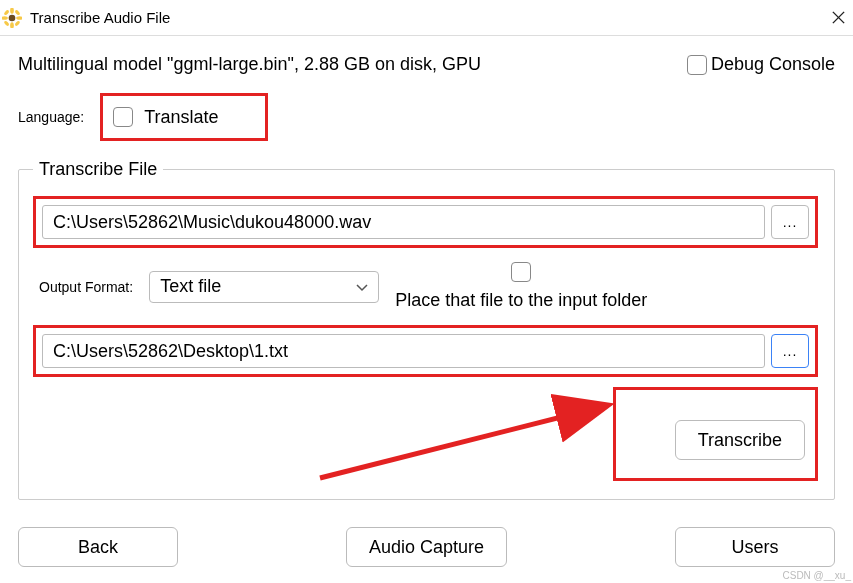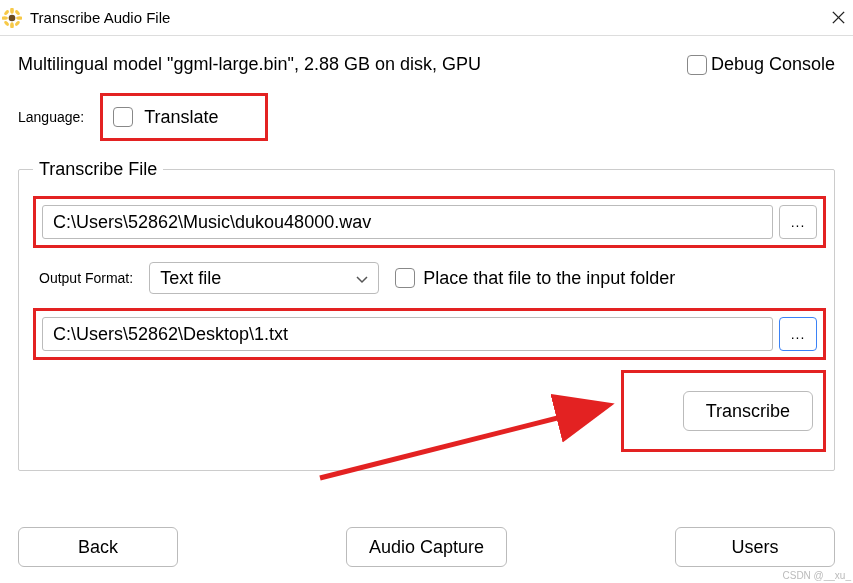--- a/index.html
+++ b/index.html
@@ -63,21 +63,21 @@
     .chevron svg { width:12px; height:8px; stroke:#555; fill:none; stroke-width:1.5;}
     .translate-box {
       display:flex; align-items:center; gap:11px;
       border:3px solid #e32222;
       padding:8px 46px 8px 10px;
       height:48px;
     }
     fieldset.transcribe-file {
       border:1px solid #ccc;
       border-radius:2px;
-      padding: 16px 8px 18px 14px;
+      padding: 16px 16px 18px 14px;
       margin-top:2px;
     }
     fieldset.transcribe-file legend {
       padding:0 6px; font-size:18px;
     }
     .path-row {
       border:3px solid #e32222;
       display:flex; align-items:center;
       padding:6px;
       gap:6px;
@@ -100,38 +100,38 @@
       font-size:14px; letter-spacing:1px;
       cursor:pointer;
     }
     .browse-focused { border:1.5px solid #3b82f6; }
     .mid-row {
       display:flex; align-items:center; gap:16px;
       margin:14px 0;
       padding-left:6px;
     }
     .format-select { min-width:230px; }
-    .place-wrap { display:flex; align-items:center; gap:8px; font-size:18px;}
+    .place-wrap { display:flex; align-items:center; gap:8px; font-size:18px;flex-direction:column;}
     .transcribe-box {
       border:3px solid #e32222;
       display:flex; justify-content:flex-end; align-items:center;
       padding:18px 10px;
       margin-top:10px;
       margin-left:auto;
       width:205px;
     }
     .btn {
       border:1px solid #bbb; border-radius:6px;
       background:#fff;
       height:40px; padding:0 22px;
       font-size:18px;
       display:flex; align-items:center; justify-content:center;
       cursor:pointer;
     }
-    .transcribe-btn { min-width: 130px; }
+    .transcribe-btn { min-width: 130px; margin-top: 12px; }
     .footer {
       position:absolute;
       left:18px; right:18px; bottom:16px;
       display:flex; justify-content:space-between; align-items:center;
     }
     .footer .btn { min-width:160px; }
     .arrow-svg {
       position:absolute;
       left:310px; top:368px;
       width:320px; height:120px;

